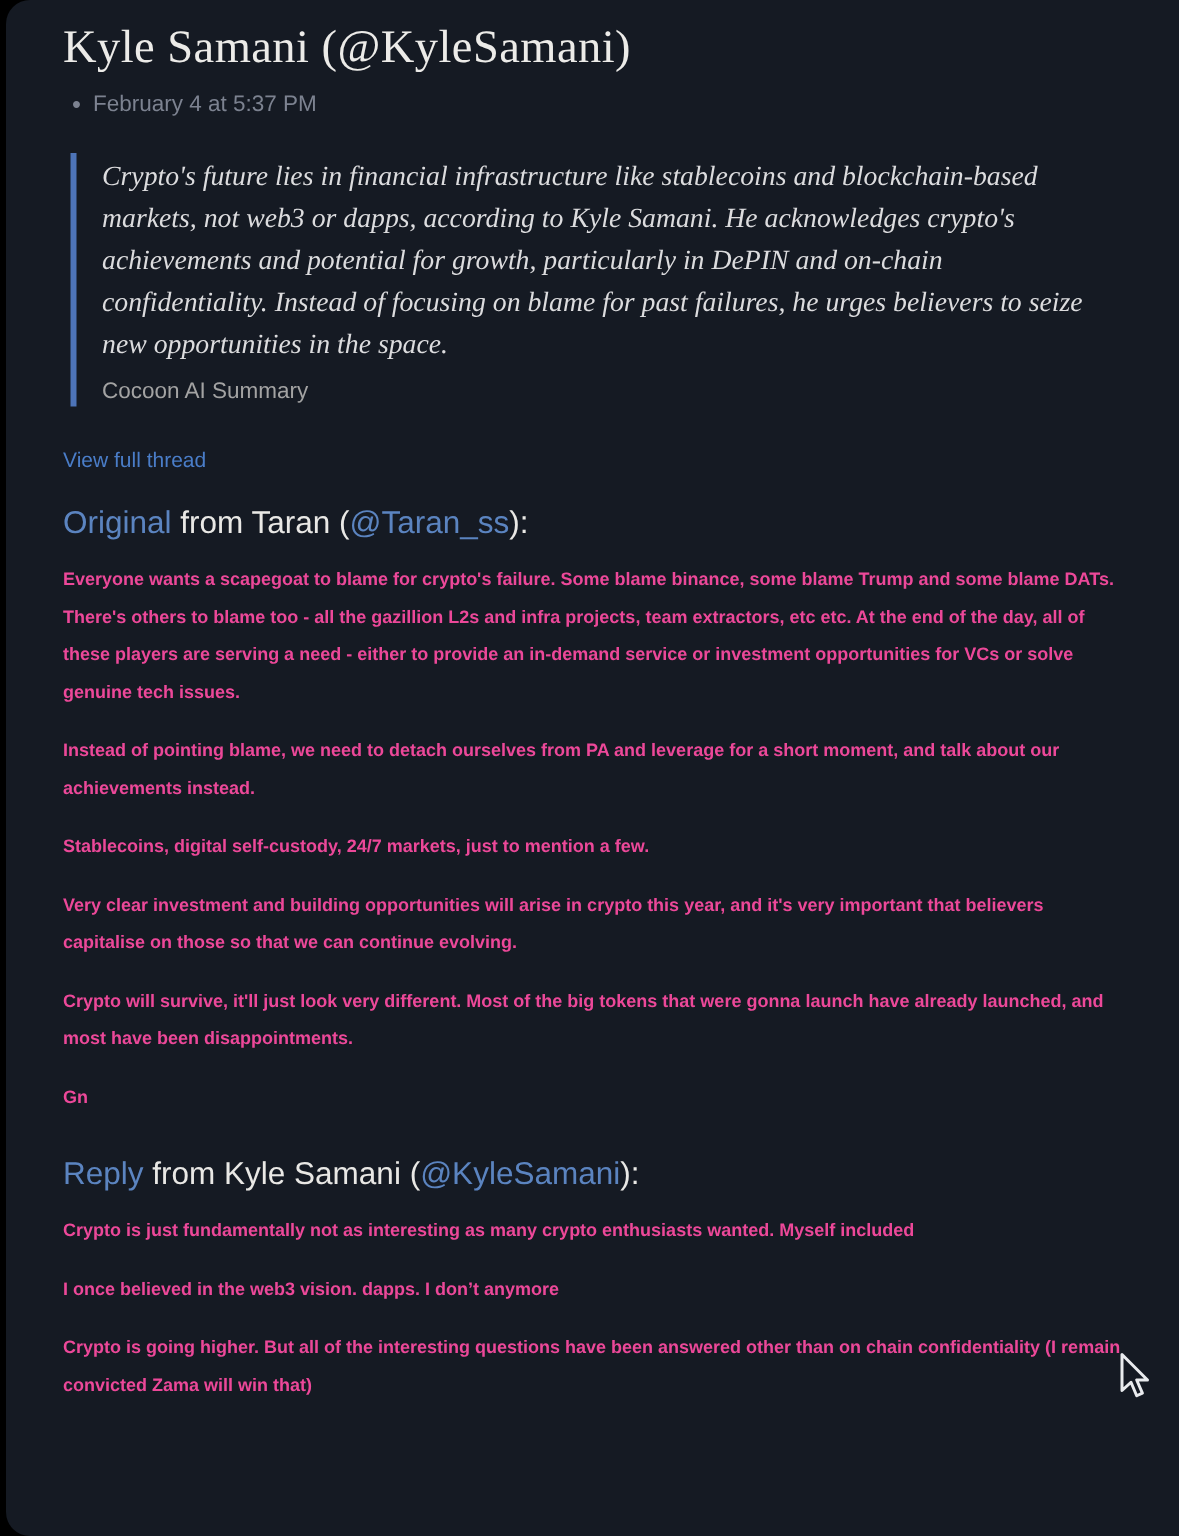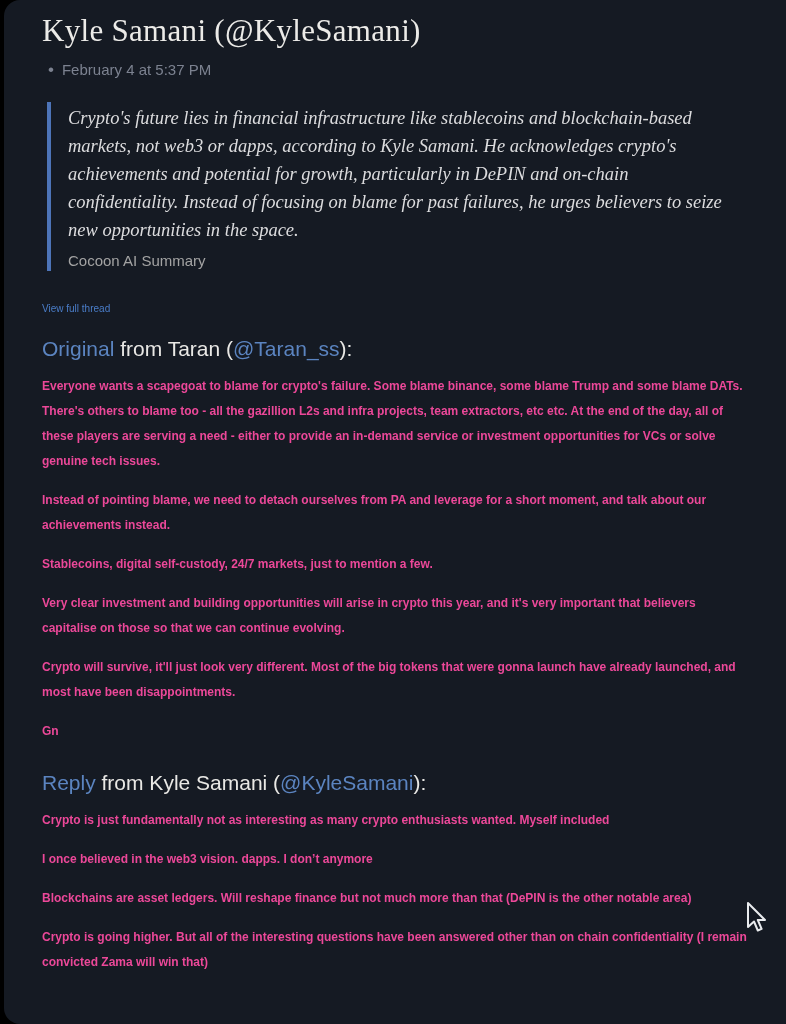--- a/index.html
+++ b/index.html
@@ -54,21 +54,21 @@
     margin-bottom: 8px;
   }
   .summary-source {
     font-size: 15px;
     color: #a3a3a3;
   }
   
   .thread-link {
     display: inline-block;
     color: #4a7dc8;
-    font-size: 10px;
+    font-size: 14px;
     text-decoration: none;
     cursor: pointer;
   }
   .thread-link.top { margin-bottom: 23px; }
   
   .section-heading {
     font-family: Liberation Sans, sans-serif;
     font-weight: 400;
     font-size: 21px;
     color: #e9e8e5;
@@ -121,21 +121,20 @@
   <p class="body-para">Instead of pointing blame, we need to detach ourselves from PA and leverage for a short moment, and talk about our achievements instead.</p>
   <p class="body-para">Stablecoins, digital self-custody, 24/7 markets, just to mention a few.</p>
   <p class="body-para">Very clear investment and building opportunities will arise in crypto this year, and it's very important that believers capitalise on those so that we can continue evolving.</p>
   <p class="body-para">Crypto will survive, it'll just look very different. Most of the big tokens that were gonna launch have already launched, and most have been disappointments.</p>
   <p class="body-para">Gn</p>
 
   <h2 class="section-heading reply-heading"><span class="accent">Reply</span><span> from Kyle Samani (</span><span class="accent">@KyleSamani</span><span>):</span></h2>
 
   <p class="body-para">Crypto is just fundamentally not as interesting as many crypto enthusiasts wanted. Myself included</p>
   <p class="body-para">I once believed in the web3 vision. dapps. I don’t anymore</p>
-  <p class="body-para">Blockchains are asset ledgers. Will reshape finance but not much more than that (DePIN is the other notable area)</p>
   <p class="body-para">Crypto is going higher. But all of the interesting questions have been answered other than on chain confidentiality (I remain convicted Zama will win that)</p>
 
   
 
   
 
 </div>
 
 <svg class="cursor" viewBox="0 0 24 34">
   <path d="M4 2 L4 26 L10 20.5 L13.8 29.5 L17.6 27.8 L13.8 19 L21 19 Z" fill="#141923" stroke="#e9ebee" stroke-width="2" stroke-linejoin="round"></path>

